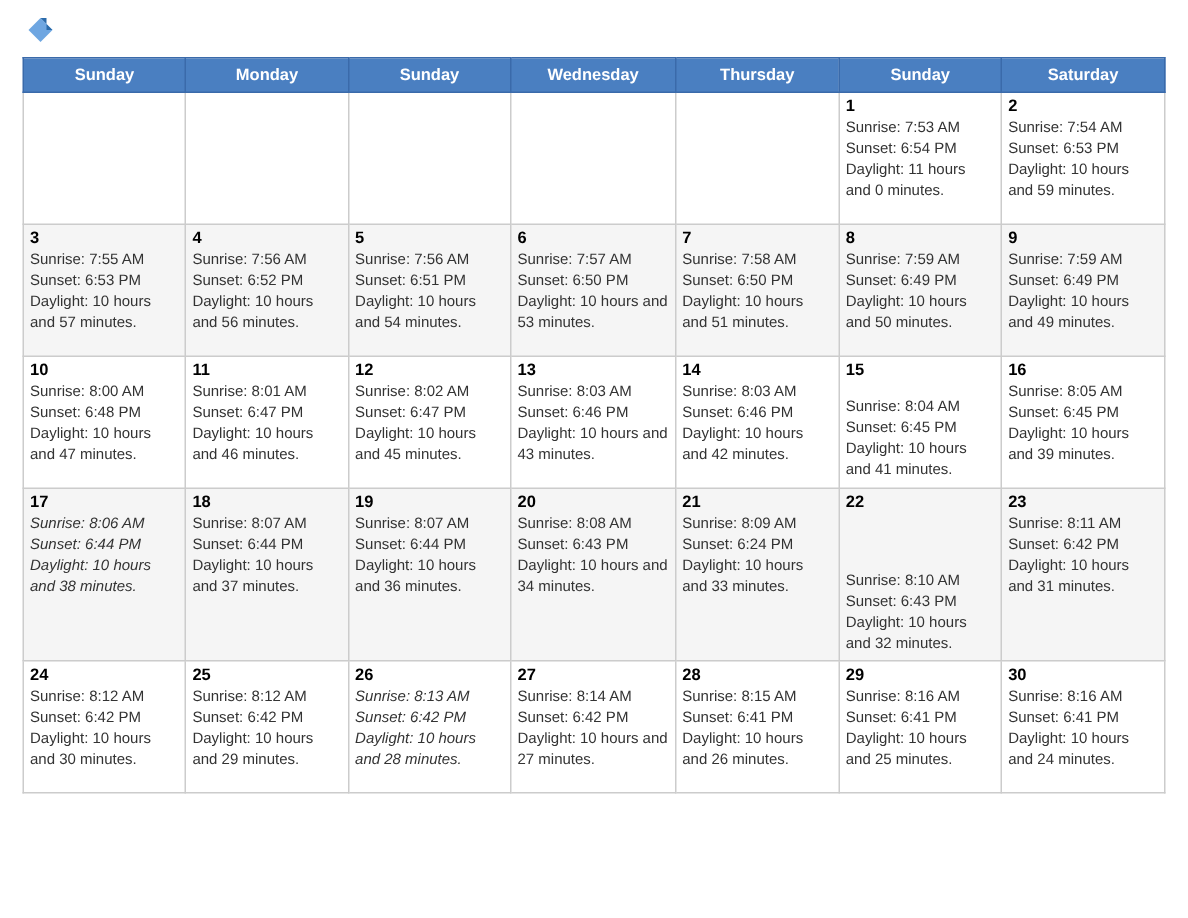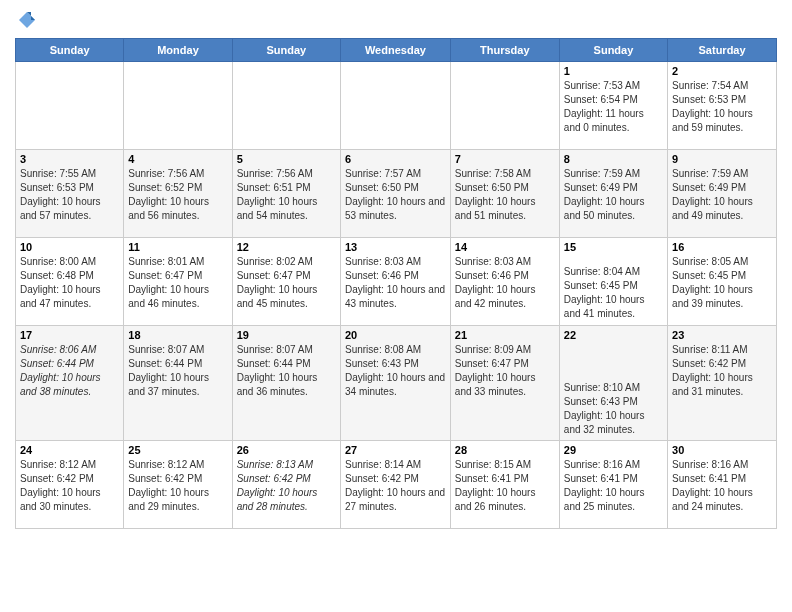--- a/index.html
+++ b/index.html
@@ -251,21 +251,21 @@
           </td>
           <td>
             <div class="day-number">20</div>
             <div class="day-info" style="white-space: pre-line;">Sunrise: 8:08 AM
 Sunset: 6:43 PM
 Daylight: 10 hours and 34 minutes.</div>
           </td>
           <td>
             <div class="day-number">21</div>
             <div class="day-info" style="white-space: pre-line;">Sunrise: 8:09 AM
-Sunset: 6:47 PM
+Sunset: 6:24 PM
 Daylight: 10 hours and 33 minutes.</div>
           </td>
           <td>
             <div class="day-number">22</div>
             <div class="day-info" style="white-space: pre-line; margin-top: 40px;">Sunrise: 8:10 AM
 Sunset: 6:43 PM
 Daylight: 10 hours and 32 minutes.</div>
           </td>
           <td>
             <div class="day-number">23</div>

